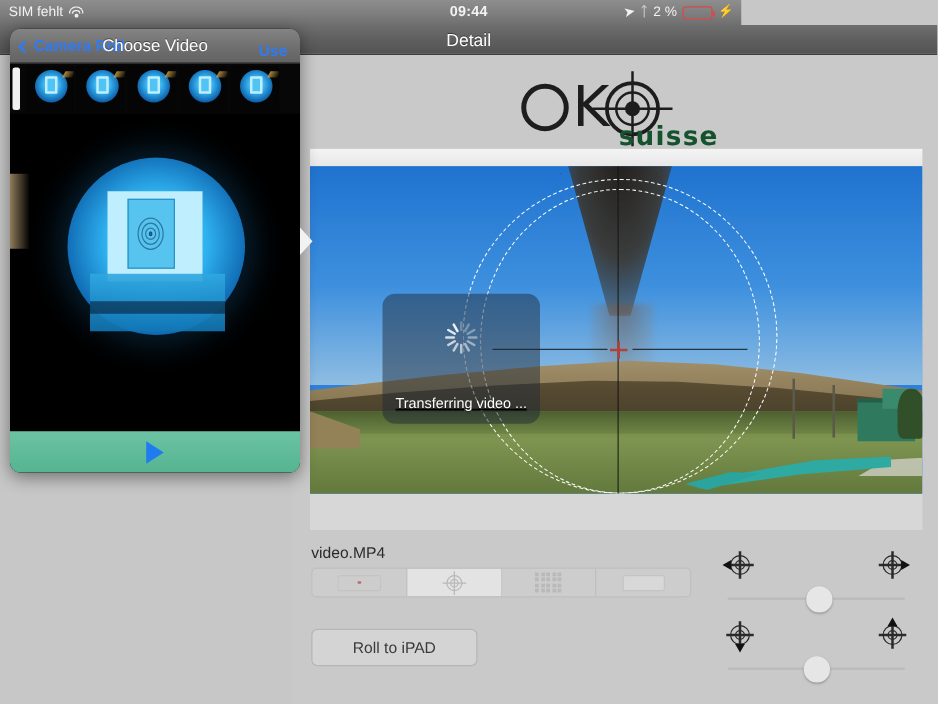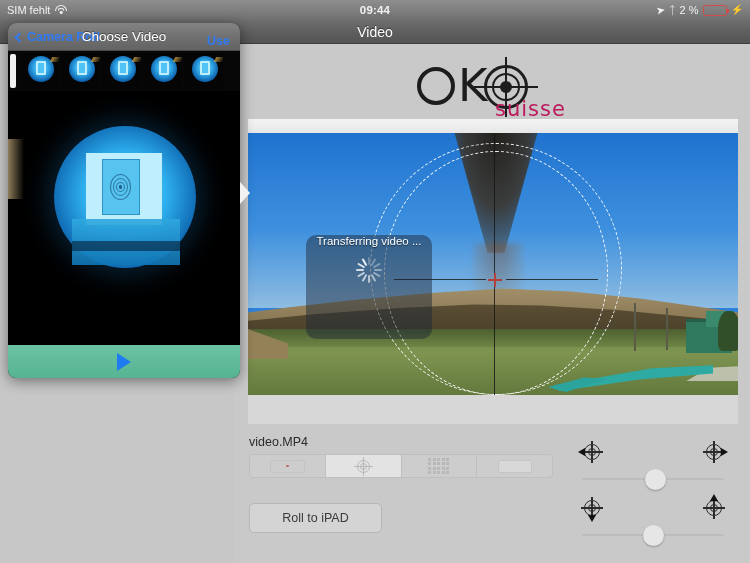--- a/index.html
+++ b/index.html
@@ -6,21 +6,21 @@
   html, body {
     width: 750px; height: 563px;
     font-family: "Liberation Sans", sans-serif;
     overflow: hidden;
     background: #c7c7c7;
   }
   #root { position: relative; width: 750px; height: 563px; overflow: hidden; }
 
   
   .statusbar {
-    position: absolute; top: 0; left: 0; width: 750px; height: 20px;
+    position: absolute; top: 0; left: 0; width: 593px; height: 20px;
     background: linear-gradient(to bottom, #8e8e8e 0%, #7e7e7e 55%, #6f6f6f 100%);
     color: #f2f2f2; font-size: 11px; line-height: 20px;
     display: flex; align-items: center;
   }
   .sb-left { padding-left: 7px; display: flex; align-items: center; gap: 5px; }
   .sb-center { position: absolute; left: 0; width: 750px; text-align: center;
                font-size: 11.5px; font-weight: bold; letter-spacing: .2px; }
   .sb-right { position: absolute; right: 6px; display: flex; align-items: center; gap: 4px; }
   .wifi-icon { display:inline-block; width: 12px; height: 10px; position: relative; }
   .wifi-icon i { position:absolute; left:50%; transform:translateX(-50%);
@@ -73,22 +73,22 @@
     font-family:"DejaVu Sans", sans-serif;
   }
   .logo-target { position:absolute; left:63px; top:2px; width:52px; height:52px; }
   .lt-ring { position:absolute; border:2px solid #1d1d1d; border-radius:50%; }
   .lt-r1 { left:4px;  top:4px;  width:44px; height:44px; border-width:3px;}
   .lt-r2 { left:12px; top:12px; width:28px; height:28px; border-width:2px;}
   .lt-r3 { left:20px; top:20px; width:12px; height:12px; background:#1d1d1d; border:none;}
   .lt-vline { position:absolute; left:25px; top:-4px; width:2px; height:60px; background:#1d1d1d;}
   .lt-hline { position:absolute; left:-6px; top:25px; width:64px; height:2px; background:#1d1d1d;}
   .logo-sub {
-    position:absolute; left:78px; top:38px; color:#be185d;
-    font-size:21px; letter-spacing:1px; font-family:"DejaVu Sans", sans-serif;
+    position:absolute; left:78px; top:38px; color:#14532d;
+    font-size:21px; letter-spacing:1px; font-family:"DejaVu Sans", sans-serif;font-weight:bold;
   }
 
   
   .player {
     position:absolute; top:119px; left:248px; width:490px; height:305px;
     background:#d7d7d7; overflow:hidden;
   }
   .player-topbar { position:absolute; top:0; left:0; width:490px; height:14px;
     background:linear-gradient(to bottom,#f4f4f4,#e7e7e7); }
   .video {
@@ -175,22 +175,23 @@
   .ret-center { position:absolute; left:240px; top:140px; width:14px; height:14px; }
   .ret-center:before { content:""; position:absolute; left:6px; top:0; width:2px; height:14px; background:#b3413b; }
   .ret-center:after  { content:""; position:absolute; left:0; top:6px; width:14px; height:2px; background:#b3413b; }
   .ret-ticks { position:absolute; left:200px; top:2px; width:100px; height:10px;
                color:rgba(30,30,30,.7); font-size:6px; letter-spacing:6px; }
 
   
   .transfer-box {
     position:absolute; left:58px; top:102px; width:126px; height:104px;
     background:rgba(30,40,55,.48); border-radius:10px;
-    display:flex; flex-direction:column; align-items:center; justify-content:flex-start;
+    display:flex; flex-direction:column; align-items:center; justify-content:flex-end;
     padding-bottom:10px;
+    text-decoration:underline;
   }
   .spinner { position:absolute; top:22px; left:50%; transform:translateX(-50%); width:26px; height:26px; }
   .spinner i {
     position:absolute; left:12px; top:0; width:2px; height:8px;
     background:rgba(255,255,255,.95); border-radius:1px;
     transform-origin: 1px 13px;
   }
   .transfer-label { color:#fff; font-size:11.5px; text-shadow:0 1px 1px rgba(0,0,0,.6); }
 
   
@@ -380,21 +381,21 @@
     <div class="sb-right">
       <span class="loc-icon">➤</span>
       <span class="bt-icon">ᛏ</span>
       <span class="batt-pct">2 %</span>
       <span class="battery"></span>
       <span class="bolt">⚡</span>
     </div>
   </div>
 
   <div class="navbar">
-    <div class="nav-title">Video</div>
+    <div class="nav-title">Detail</div>
   </div>
 
   <div class="detail-bg"></div>
 
   <div class="logo-wrap">
     <div class="logo">
       <div class="logo-o1"></div>
       <div class="logo-k">K</div>
       <div class="logo-target">
         <div class="lt-vline"></div>

